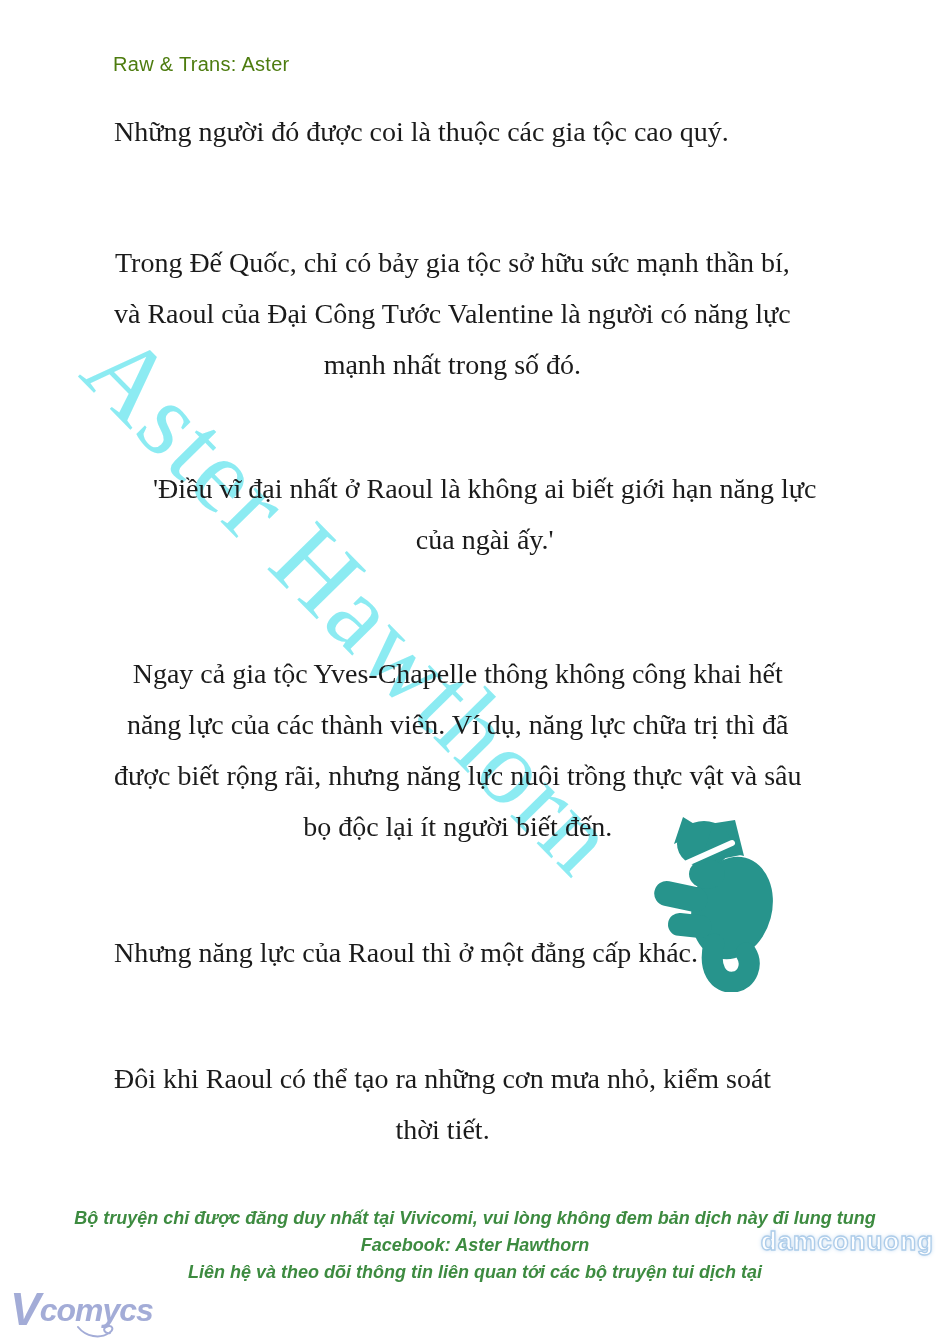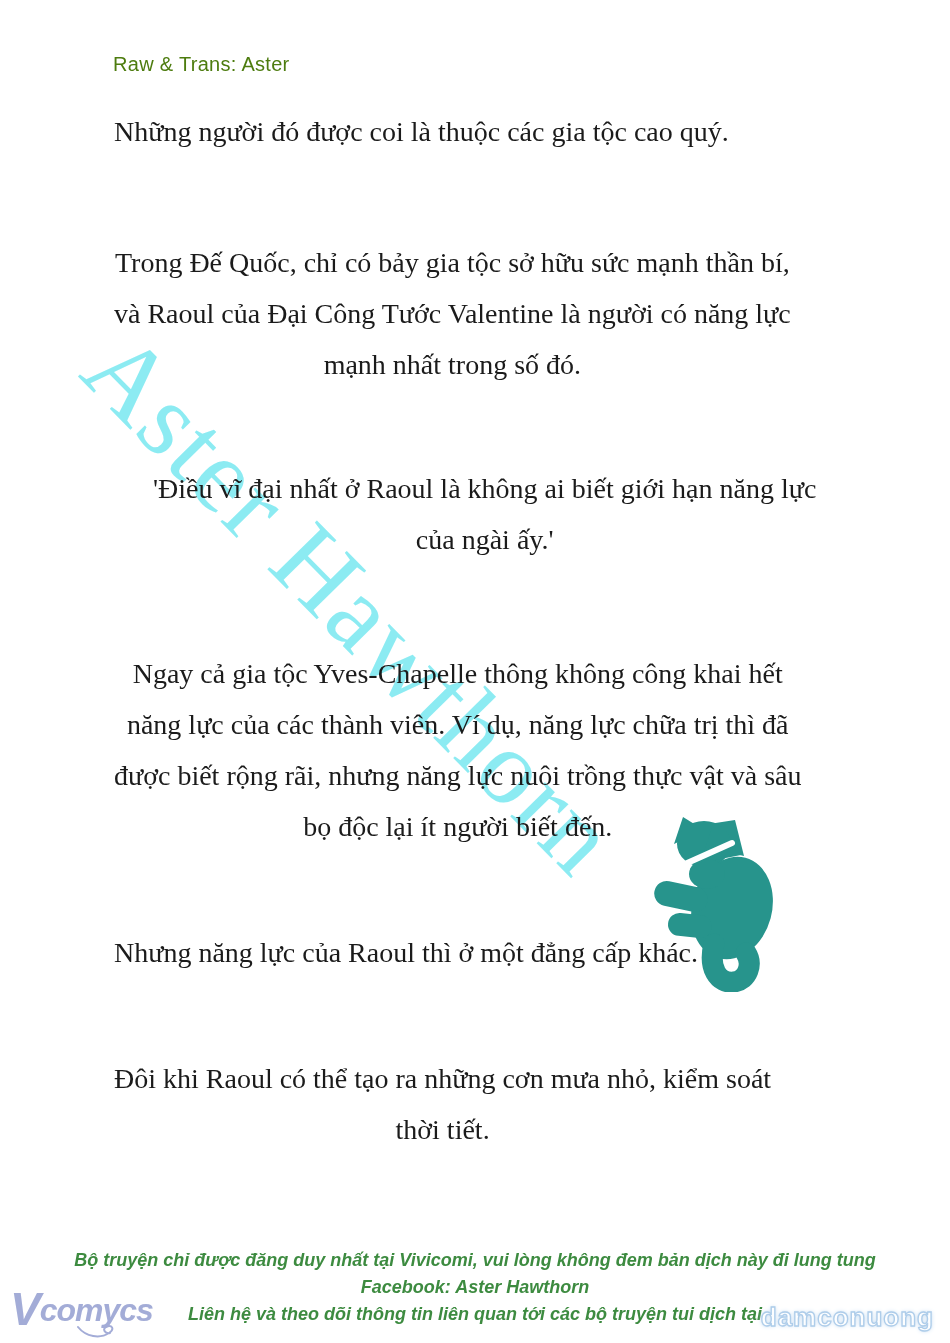--- a/index.html
+++ b/index.html
@@ -29,33 +29,33 @@
   .para{position:absolute;left:114px;z-index:1;}
   .para .line{font-size:28px;line-height:51px;height:51px;white-space:nowrap;text-align:center;}
   .p1{top:106px;} .p2{top:237px;} .p3{top:463px;margin-left:39px;}
   .p4{top:648px;} .p5{top:927px;} .p6{top:1053px;}
   .cat{position:absolute;left:652px;top:806px;z-index:2;}
   .footer{
     position:absolute;left:0;top:1205px;width:950px;
     text-align:center;z-index:1;
     font-family:"Liberation Sans","DejaVu Sans",sans-serif;
     font-style:italic;font-weight:bold;
-    font-size:18px;line-height:27px;color:#3d8b40;margin-top:42px;
+    font-size:18px;line-height:27px;color:#3d8b40;
   }
   .logo{
     position:absolute;left:10px;top:1286px;z-index:1;
     font-family:"Liberation Sans","DejaVu Sans",sans-serif;
     font-style:italic;font-weight:bold;color:#9aa4d3;
     letter-spacing:-1px;line-height:1;opacity:.9;
   }
   .logo-v{font-size:46px;vertical-align:-4px;}
   .logo-rest{font-size:32px;margin-top:20px;}
   .logo-swirl{position:absolute;left:66px;top:38px;}
   .damconuong{
-    position:absolute;right:16px;top:1302px;z-index:1;
+    position:absolute;right:16px;top:1226px;z-index:1;
     font-family:"Liberation Sans","DejaVu Sans",sans-serif;
     font-weight:bold;font-size:26px;letter-spacing:1px;
     color:#fdfeff;
     -webkit-text-stroke:1.3px #aecdea;
     text-shadow:0 0 5px #c3daf0,0 0 2px #b5cfe8;
   }
 </style>
 </head>
 <body>
 

